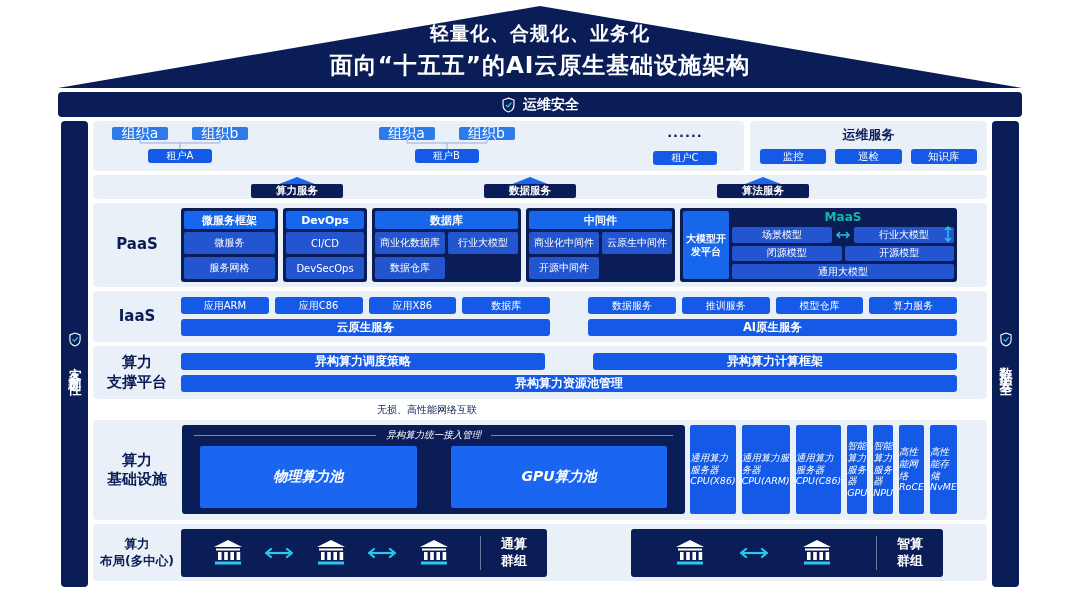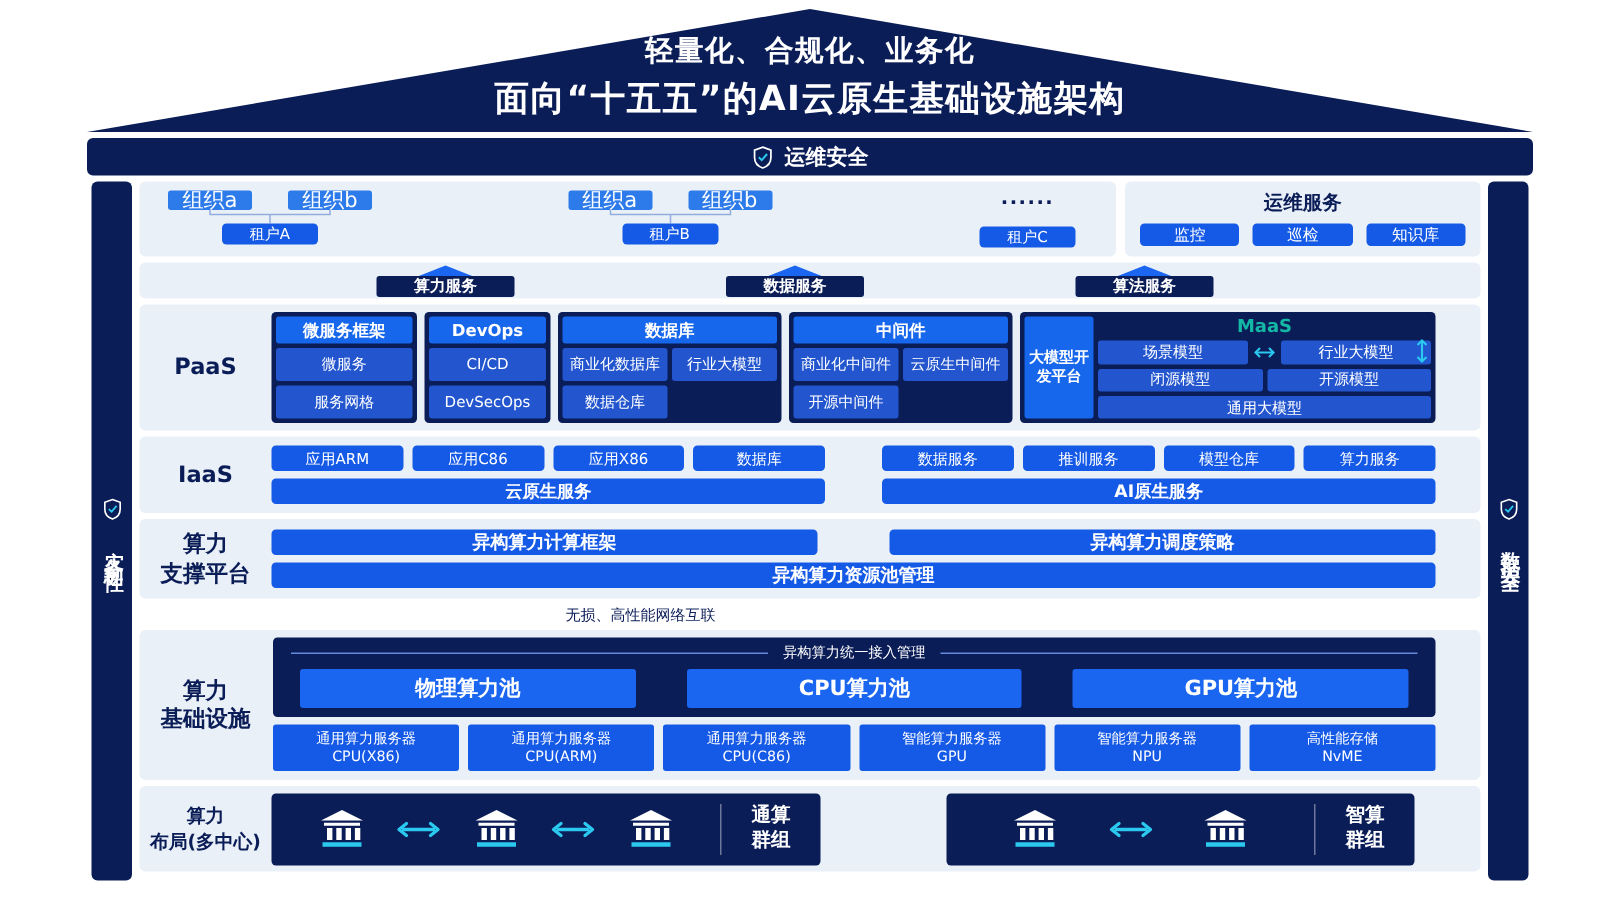--- a/index.html
+++ b/index.html
@@ -94,21 +94,21 @@
   .support-top { display:flex; gap:48px; flex:1; }
   .sbar { background:#155AE6; border-radius:3px; color:#fff; font-weight:bold; font-size:12px;
           display:flex; align-items:center; justify-content:center; flex:1; }
 
   
   .r-note { height:13px; background:transparent; border-radius:0; display:flex; align-items:center;
             padding-left:284px; color:#0B1D57; font-size:10px; }
 
   
   .r-infra { height:100px; display:flex; }
-  .infra-content { flex:1; display:flex; flex-direction:column; gap:5px; padding:5px 30px 6px 1px; }
+  .infra-content { flex:1; display:flex; flex-direction:row; gap:5px; padding:5px 30px 6px 1px;font-style:italic; }
   .infra-box { background:#0B1D57; border-radius:3px; padding:4px 12px 6px; display:flex; flex-direction:column; gap:4px; flex:1; }
   .access-row { display:flex; align-items:center; gap:10px; flex:0 0 12px; }
   .hline { flex:1; border-top:1px solid rgba(110,150,235,.9); height:0; }
   .access-label { color:#fff; font-size:9.5px; }
   .pools { display:flex; gap:34px; flex:1; padding:0 6px; }
   .pool { flex:1; background:#1B66F0; border-radius:2px; color:#fff; font-weight:bold; font-size:14px;
           display:flex; align-items:center; justify-content:center; }
   .servers { display:flex; gap:6px; flex:0 0 31px; }
   .server { flex:1; background:#155AE6; border-radius:2px; color:#fff; display:flex; flex-direction:column;
             align-items:center; justify-content:center; line-height:1.25; font-size:9.5px; }
@@ -307,22 +307,22 @@
       </div>
     </div>
 
     <div class="panel r-support">
       <div class="row-label">
         <span>算力</span>
         <span>支撑平台</span>
       </div>
       <div class="support-content">
         <div class="support-top">
+          <div class="sbar">异构算力调度策略</div>
           <div class="sbar">异构算力计算框架</div>
-          <div class="sbar">异构算力调度策略</div>
         </div>
         <div class="sbar" style="flex:0 0 17px;">异构算力资源池管理</div>
       </div>
     </div>
 
     <div class="r-note">
       <span>无损、高性能网络互联</span>
     </div>
 
     <div class="panel r-infra">
@@ -332,21 +332,20 @@
       </div>
       <div class="infra-content">
         <div class="infra-box">
           <div class="access-row">
             <div class="hline"></div>
             <div class="access-label">异构算力统一接入管理</div>
             <div class="hline"></div>
           </div>
           <div class="pools">
             <div class="pool">物理算力池</div>
-            <div class="pool">CPU算力池</div>
             <div class="pool">GPU算力池</div>
           </div>
         </div>
         <div class="servers">
           <div class="server">
             <div>通用算力服务器</div>
             <div>CPU(X86)</div>
           </div>
           <div class="server">
             <div>通用算力服务器</div>
@@ -356,20 +355,24 @@
             <div>通用算力服务器</div>
             <div>CPU(C86)</div>
           </div>
           <div class="server">
             <div>智能算力服务器</div>
             <div>GPU</div>
           </div>
           <div class="server">
             <div>智能算力服务器</div>
             <div>NPU</div>
+          </div>
+          <div class="server">
+            <div>高性能网络</div>
+            <div>RoCE</div>
           </div>
           <div class="server">
             <div>高性能存储</div>
             <div>NvME</div>
           </div>
         </div>
       </div>
     </div>
 
     <div class="panel r-layout">

